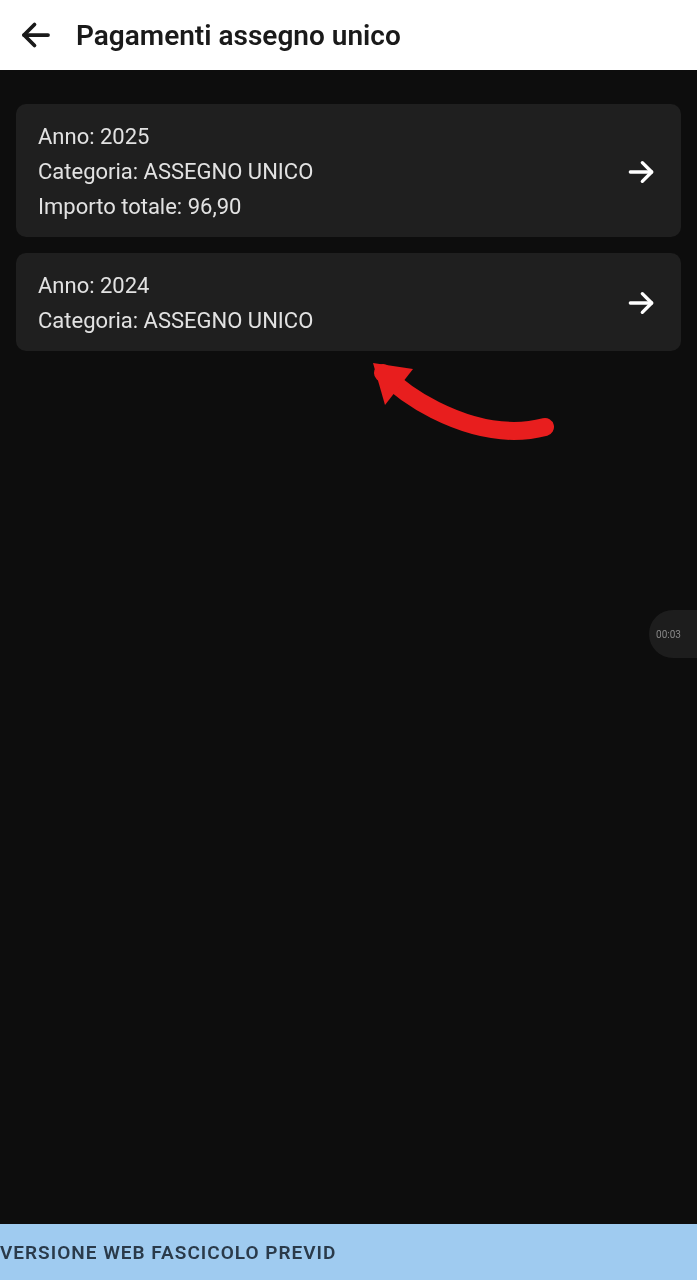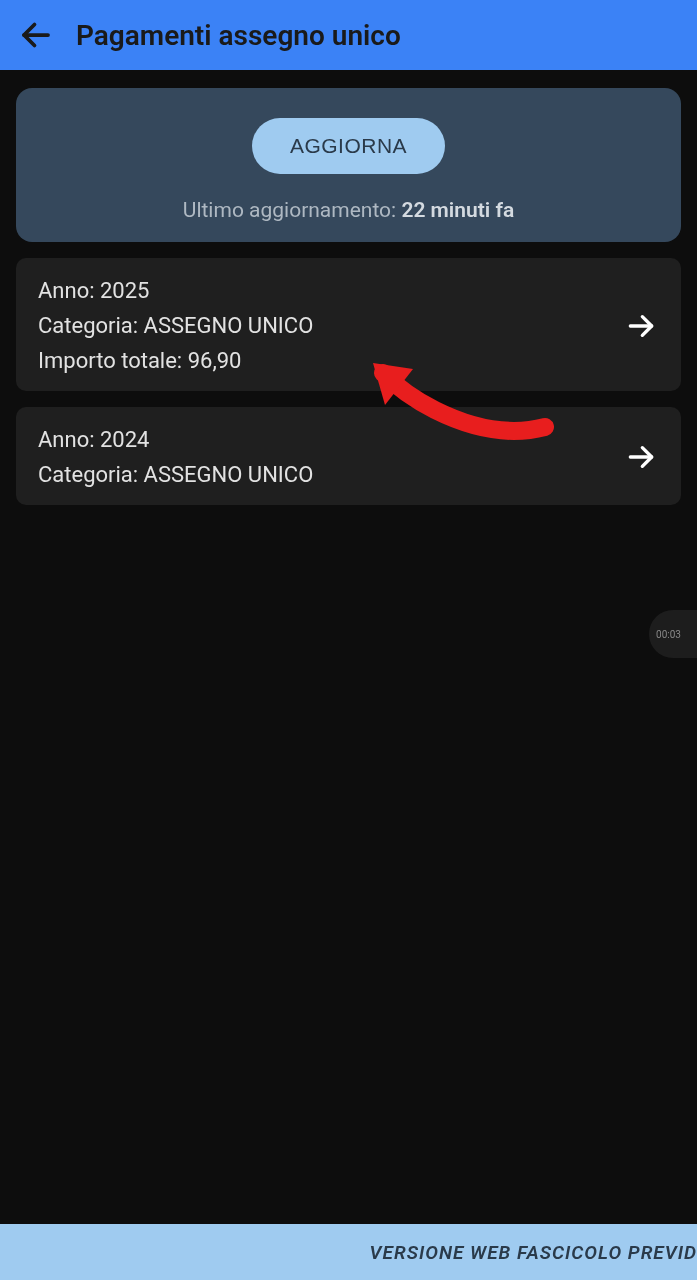--- a/index.html
+++ b/index.html
@@ -9,21 +9,21 @@
     }
     body {
       width: 697px;
       height: 1280px;
       background: #000;
       font-family: -apple-system, BlinkMacSystemFont, 'Segoe UI', Roboto, sans-serif;
       overflow: hidden;
       position: relative;
     }
     .header {
-      background: #3b82f6;
+      background: #ffffff;
       height: 70px;
       display: flex;
       align-items: center;
       padding: 0 18px;
       gap: 22px;
     }
     .back-btn {
       cursor: pointer;
       display: flex;
       align-items: center;
@@ -92,22 +92,21 @@
     }
     .footer {
       position: absolute;
       bottom: 0;
       left: 0;
       right: 0;
       background: #9fcbf0;
       height: 56px;
       display: flex;
       align-items: center;
-      justify-content: flex-end;
-      font-style: italic;
+      justify-content: flex-start;
     }
     .footer-text {
       color: #2a3a4a;
       font-size: 19px;
       font-weight: 600;
       letter-spacing: 1px;
     }
     .annotation-arrow {
       position: absolute;
       top: 355px;
@@ -137,26 +136,20 @@
   <div class="back-btn">
     <svg width="36" height="36" viewBox="0 0 24 24" fill="none" stroke="#1a1a1a" stroke-width="2.5" stroke-linecap="round" stroke-linejoin="round">
       <line x1="20" y1="12" x2="4" y2="12"></line>
       <polyline points="11 19 4 12 11 5"></polyline>
     </svg>
   </div>
   <div class="page-title">Pagamenti assegno unico</div>
 </div>
 
 <div class="content">
-  <div class="update-card">
-    <button class="update-button">AGGIORNA</button>
-    <div class="update-info">
-      <span>Ultimo aggiornamento: </span><span class="update-time">22 minuti fa</span>
-    </div>
-  </div>
 
   <div class="list-card">
     <div class="list-text">
       <div class="list-line">
         <span class="list-label">Anno: </span><span>2025</span>
       </div>
       <div class="list-line">
         <span class="list-label">Categoria: </span><span>ASSEGNO UNICO</span>
       </div>
       <div class="list-line">

